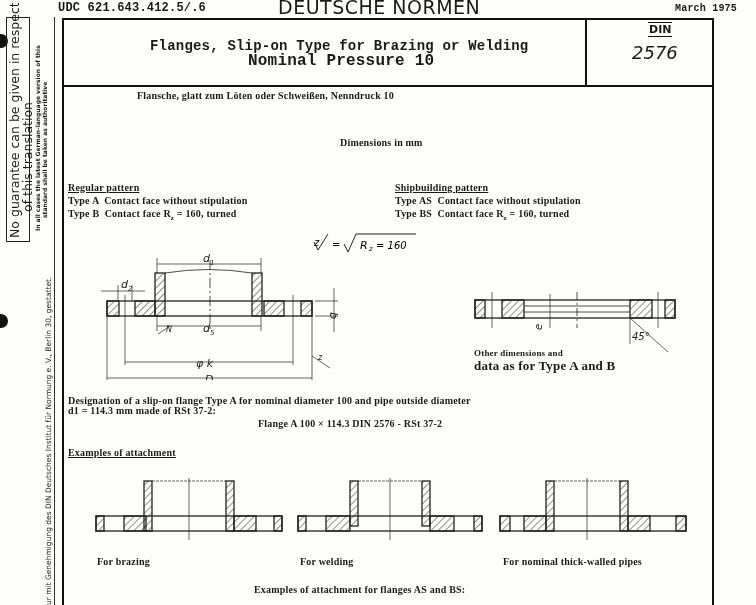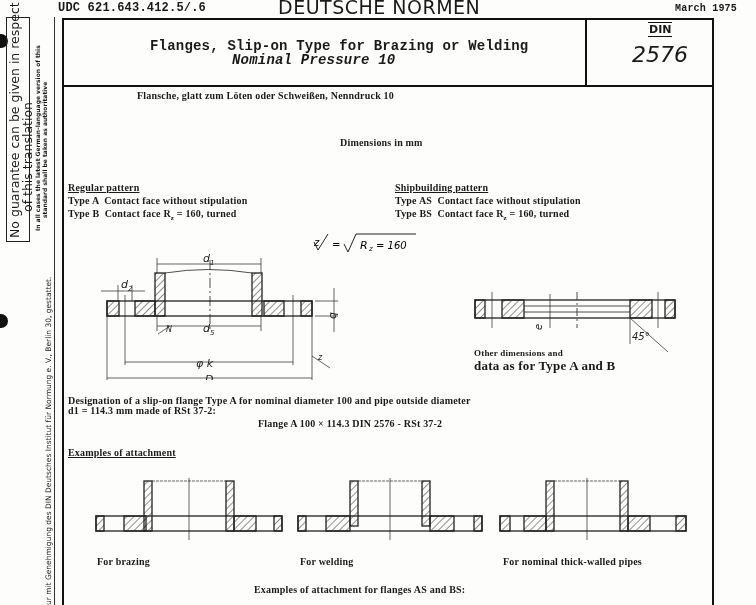--- a/index.html
+++ b/index.html
@@ -24,23 +24,23 @@
   #copyright { left: 44px; top: 605px; font-size: 7.5px; font-family: "DejaVu Sans", sans-serif; }
   .punch { position: absolute; width: 8px; height: 14px; background: #111; border-radius: 0 7px 7px 0; left: 0; }
 
   #vline-left { position: absolute; left: 54px; top: 17px; width: 1px; height: 590px; background: #333; }
 
   
   #frame { position: absolute; left: 62px; top: 18px; width: 652px; height: 600px; border: 2px solid #111; border-bottom: none; }
   #title-cell { position: absolute; left: 62px; top: 18px; width: 525px; height: 69px; border-right: 2px solid #111; border-bottom: 2px solid #111; }
   #din-cell { position: absolute; left: 587px; top: 18px; width: 127px; height: 69px; border-bottom: 2px solid #111; text-align: center; }
   #title-line1 { position: absolute; left: 150px; top: 38px; font-size: 14px; }
-  #title-line2 { position: absolute; left: 232px; top: 52px; font-size: 14px; font-style: italic; }
+  #title-line2 { position: absolute; left: 248px; top: 52px; font-size: 16px; }
   #din-label { position: absolute; left: 648px; top: 22px; font-size: 11px; font-family: "DejaVu Sans", sans-serif; font-weight: bold; border-top: 1.5px solid #111; border-bottom: 1.5px solid #111; line-height: 13px; padding: 0 1px; }
-  #din-number { position: absolute; left: 632px; top: 42px; font-size: 22px; font-family: "DejaVu Sans", sans-serif; font-style: italic; }
+  #din-number { position: absolute; left: 632px; top: 42px; font-size: 18px; font-family: "DejaVu Sans", sans-serif; font-style: italic; }
 
   .t { position: absolute; font-size: 10px; white-space: nowrap; font-family: Liberation Serif, serif; }
   .u { text-decoration: underline; }
   sub { font-size: 7px; }
 
   svg.dwg { position: absolute; }
 </style>
 </head>
 <body>
 

